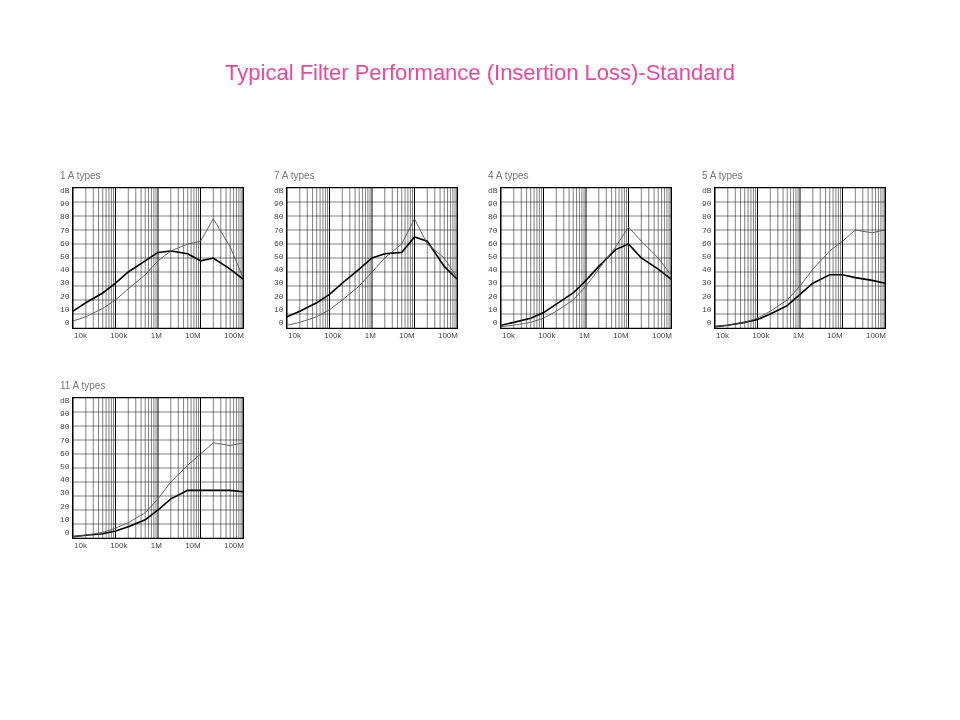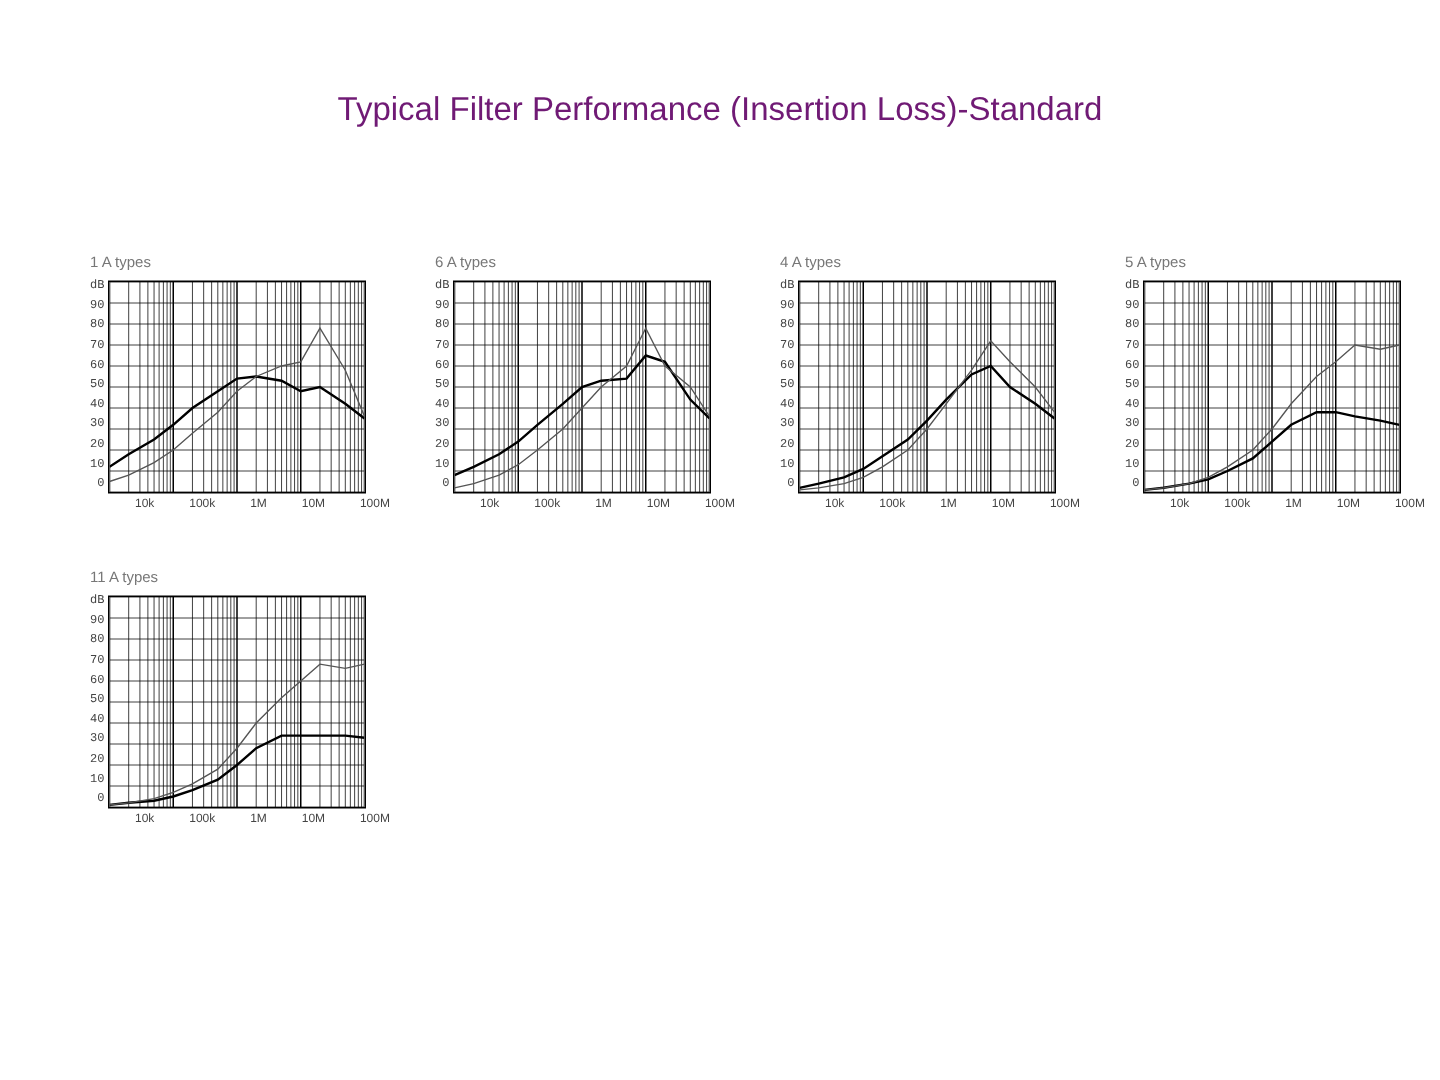--- a/index.html
+++ b/index.html
@@ -11,21 +11,21 @@
     font-family: Arial, sans-serif;
     position: relative;
   }
   .title {
     position: absolute;
     top: 60px;
     left: 0;
     right: 0;
     text-align: center;
     font-size: 22px;
-    color: #701a75;
+    color: #ec4899;
   }
   .grid-area {
     position: absolute;
     top: 170px;
     left: 60px;
   }
   .row {
     display: flex;
     gap: 30px;
     margin-bottom: 40px;
@@ -53,21 +53,21 @@
     font-size: 8px;
     color: #444;
     text-align: right;
     line-height: 1;
     font-family: Liberation Mono, monospace;
   }
   .xlabs {
     display: flex;
     justify-content: space-between;
     width: 170px;
-    margin-left: 30px;
+    margin-left: 14px;
     margin-top: 2px;
   }
   .xlabs span {
     font-size: 8px;
     color: #444;
   }
   .plot {
     position: relative;
     width: 170px;
     height: 140px;
@@ -166,21 +166,21 @@
         </div>
         <div class="xlabs">
           <span>10k</span>
           <span>100k</span>
           <span>1M</span>
           <span>10M</span>
           <span>100M</span>
         </div>
       </div>
       <div class="panel">
-        <div class="panel-title">6 A types</div>
+        <div class="panel-title">7 A types</div>
         <div class="panel-wrap">
           <div class="ylabs">
             <span>dB</span>
             <span>90</span>
             <span>80</span>
             <span>70</span>
             <span>60</span>
             <span>50</span>
             <span>40</span>
             <span>30</span>

